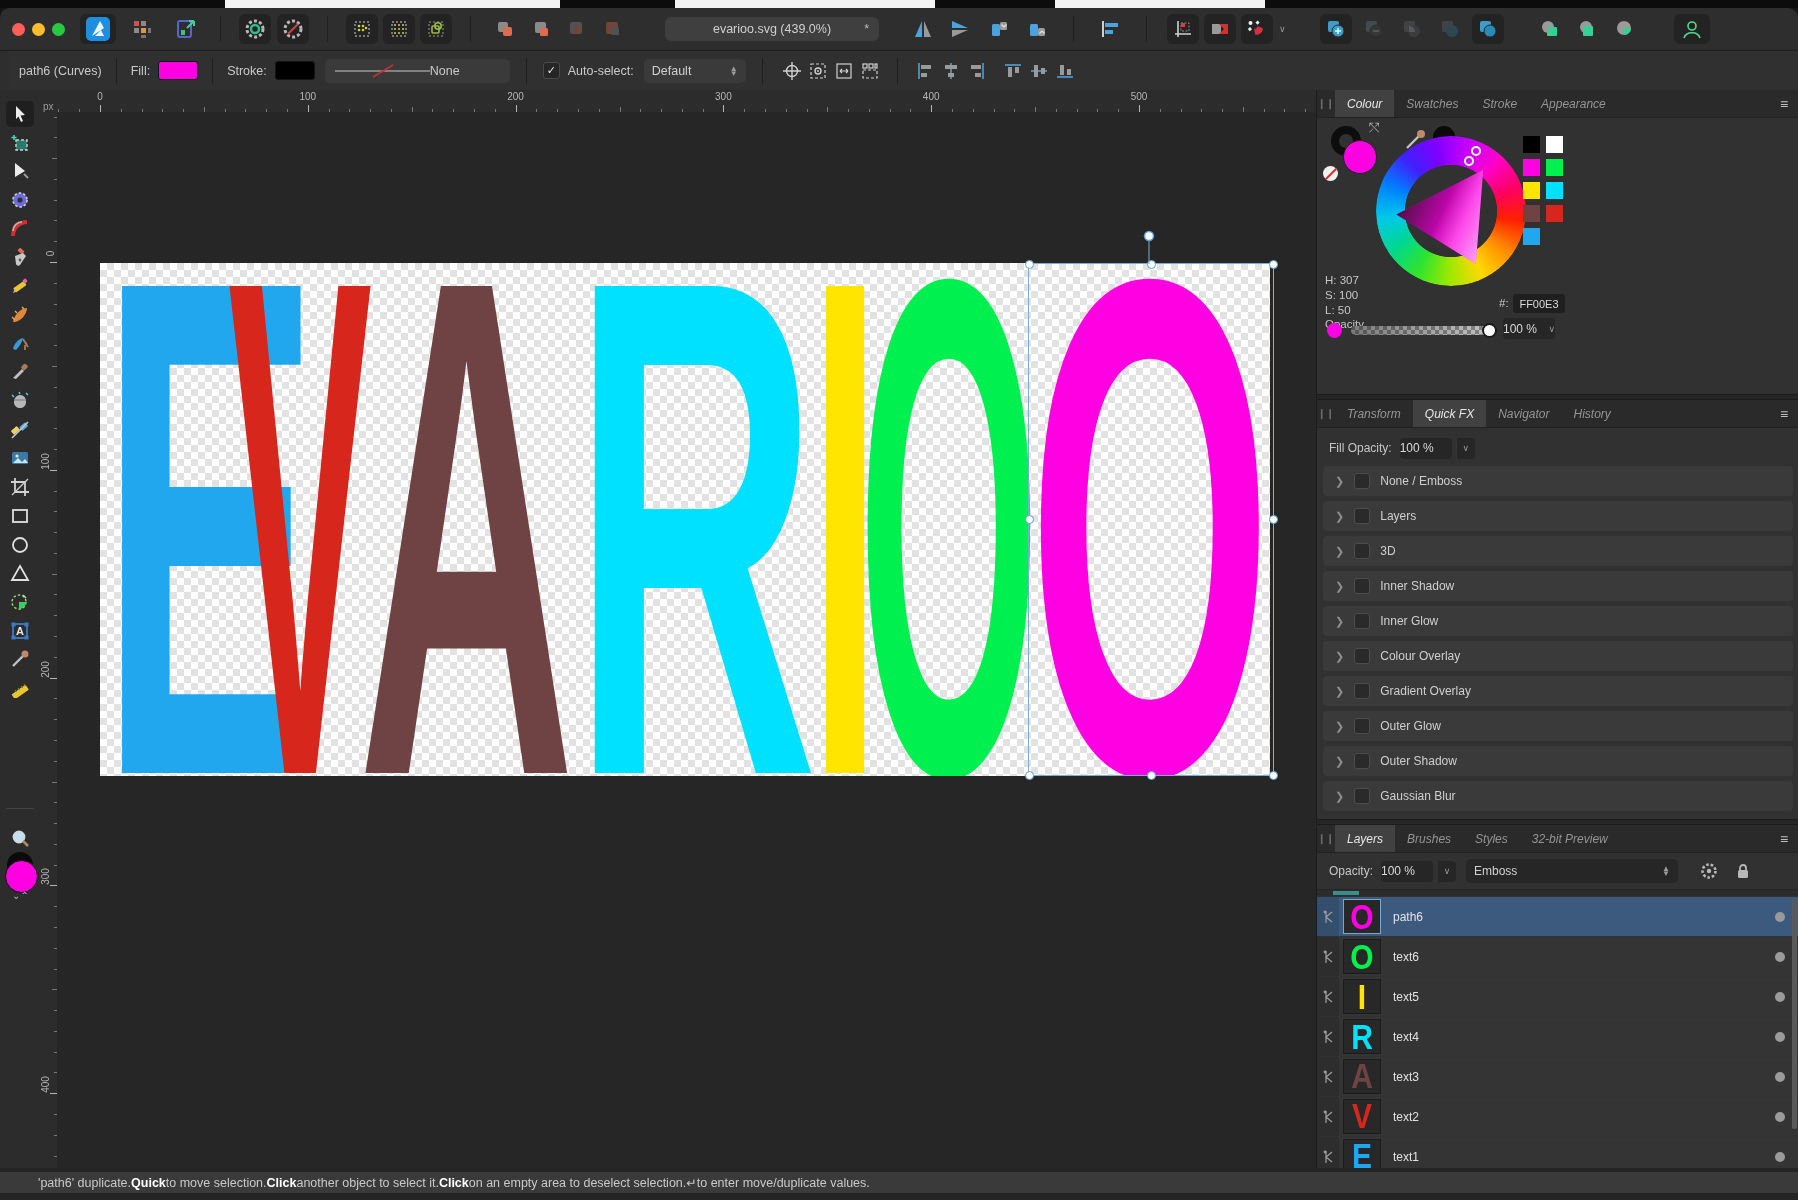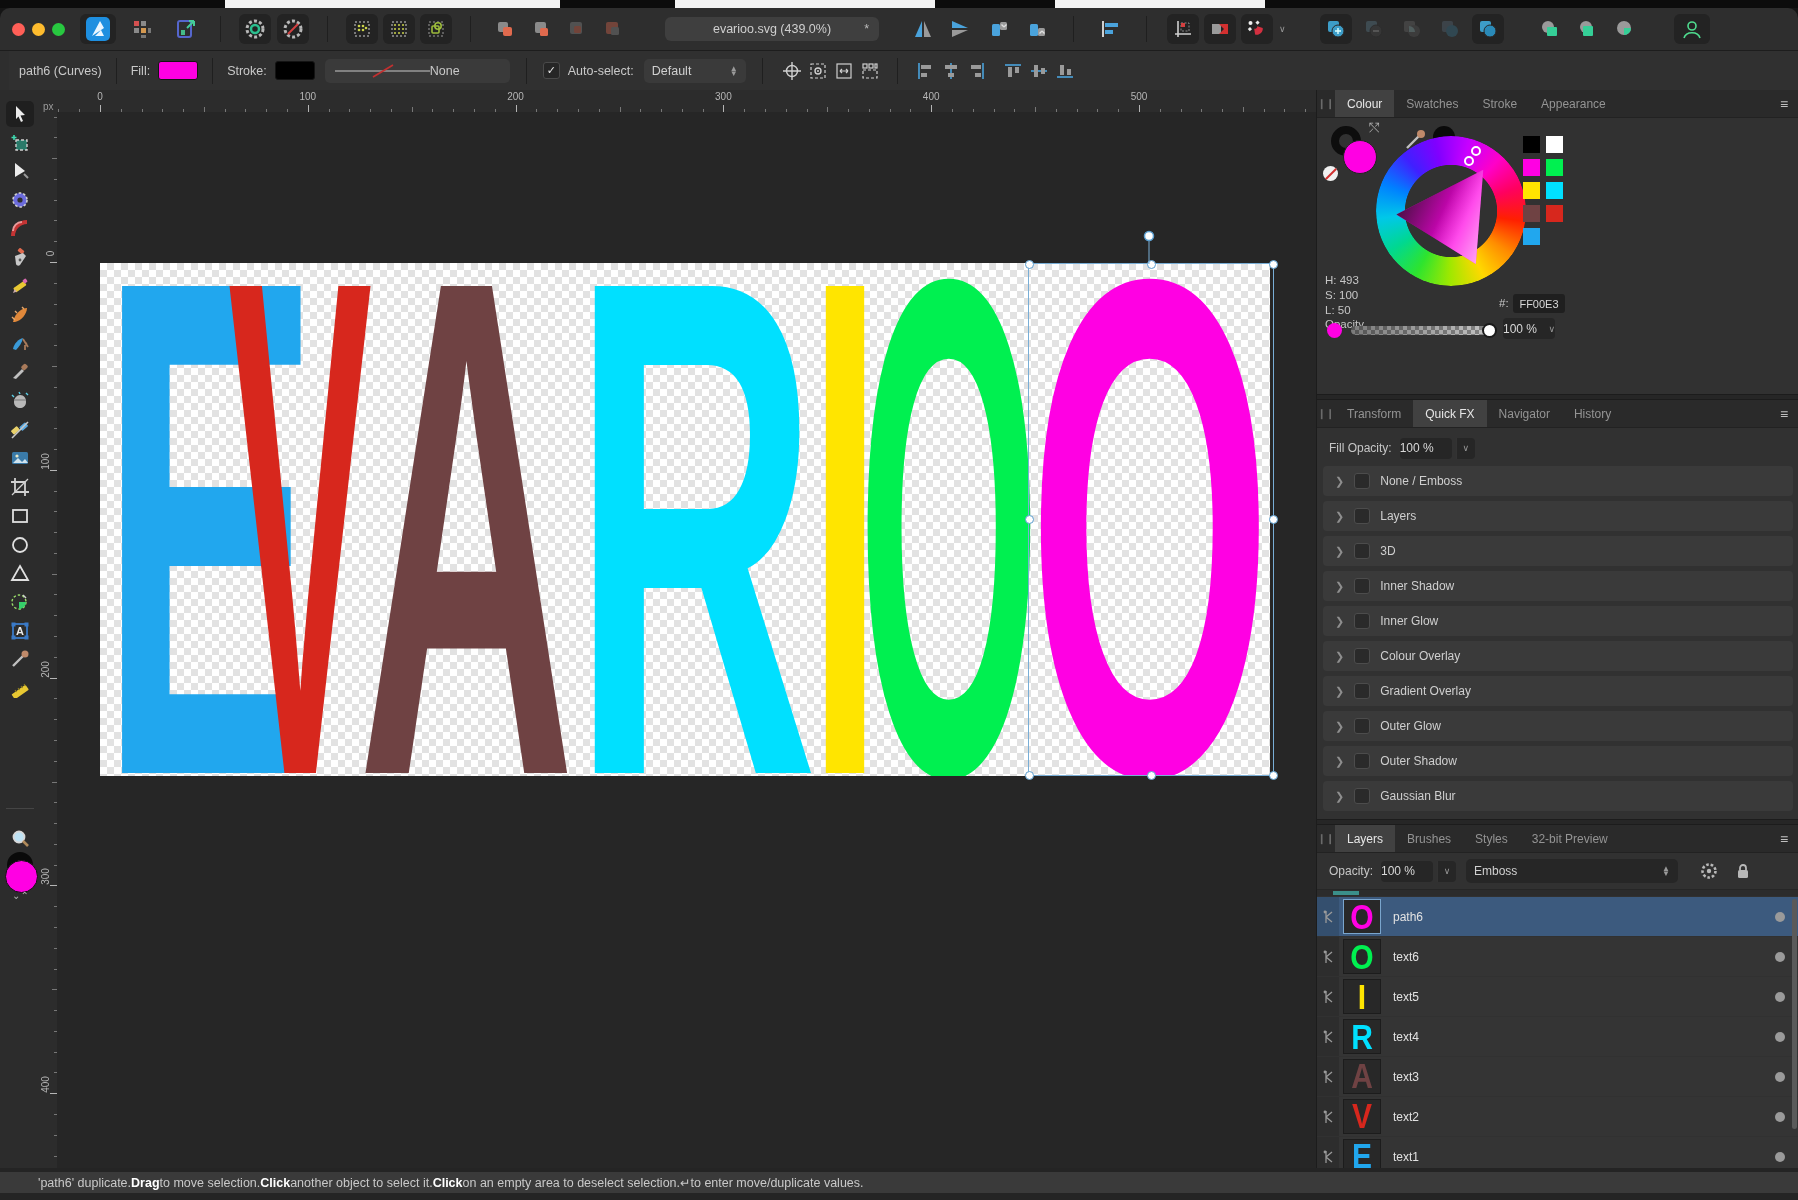--- a/index.html
+++ b/index.html
@@ -43,21 +43,21 @@
     background-color:#fff;
     background-image:linear-gradient(45deg,#e2e2e2 25%,transparent 25%,transparent 75%,#e2e2e2 75%),
                      linear-gradient(45deg,#e2e2e2 25%,transparent 25%,transparent 75%,#e2e2e2 75%);
     background-size:14px 14px;background-position:0 0,7px 7px;}
   #selbox{position:absolute;left:971px;top:151px;width:244px;height:511px;border:1px solid #79aed6;}
   .handle{position:absolute;width:9px;height:9px;border-radius:50%;background:#fff;border:1.5px solid #5c9fd0;box-sizing:border-box;}
   
   #rpanel{position:absolute;left:1316px;top:82px;width:482px;height:1078px;background:#313131;border-left:1px solid #1c1c1c;}
   .tabbar{position:relative;height:27px;background:#2a2a2a;border-bottom:1px solid #222;display:flex;align-items:stretch;font-size:12px;color:#949494;}
   .tabbar .grip{width:18px;display:flex;align-items:center;justify-content:center;color:#6a6a6a;font-size:10px;}
-  .tab{padding:0 12px;display:flex;align-items:center;}
+  .tab{padding:0 12px;display:flex;align-items:center;font-style:italic;}
   .tab.active{background:#414141;color:#e6e6e6;}
   .burger{margin-left:auto;width:30px;display:flex;align-items:center;justify-content:center;color:#c0c0c0;font-size:14px;}
   .panel-sep{height:4px;background:#262626;border-top:1px solid #1c1c1c;border-bottom:1px solid #1c1c1c;}
   .vbox{width:52px;height:21px;background:#262626;border-radius:4px;display:flex;align-items:center;justify-content:space-between;color:#d8d8d8;font-size:12px;}
   .chev{color:#9a9a9a;font-size:9px;margin-left:4px;}
   
   #colour-body{position:relative;height:276px;}
   .mini{position:absolute;font-size:11.5px;color:#c6c6c6;}
   #wheel{position:absolute;left:59px;top:18px;width:150px;height:150px;border-radius:50%;
     background:conic-gradient(from 15deg,#c800ff,#ff00c8,#ff0060,#ff2000,#ff8c00,#ffd800,#9ee800,#2ee42e,#00d890,#00c8e8,#0080ff,#4020ff,#8000ff,#c800ff);
@@ -798,21 +798,21 @@
             <div class="sw" style="background: rgb(255, 255, 255);"></div>
             <div class="sw" style="background: rgb(255, 0, 227);"></div>
             <div class="sw" style="background: rgb(0, 240, 80);"></div>
             <div class="sw" style="background: rgb(255, 229, 0);"></div>
             <div class="sw" style="background: rgb(0, 224, 255);"></div>
             <div class="sw" style="background: rgb(111, 66, 67);"></div>
             <div class="sw" style="background: rgb(215, 39, 29);"></div>
             <div class="sw" style="background: rgb(33, 167, 238);"></div>
           </div>
 
-        <div class="mini" style="left:8px;top:156px">H: 493</div>
+        <div class="mini" style="left:8px;top:156px">H: 307</div>
         <div class="mini" style="left:8px;top:171px">S: 100</div>
         <div class="mini" style="left:8px;top:186px">L: 50</div>
         <div class="mini" style="left:182px;top:179px">#:</div>
         <div id="hexbox">
             <span>FF00E3</span>
           </div>
         <div class="mini" style="left:8px;top:200px">Opacity</div>
         <div style="position:absolute;left:10px;top:205px;width:15px;height:15px;border-radius:50%;background:#FF00E3"></div>
         <div id="opslider">
           <div style="position:absolute;right:-2px;top:-3px;width:15px;height:15px;border-radius:50%;background:#fff;border:2px solid #1a1a1a;box-sizing:border-box"></div>
@@ -1074,21 +1074,21 @@
                 <path d="M6 7.5 v5 M9 7.5 v5" stroke="#c8c8c8" stroke-width="1.2"></path>
               </svg>
           </div>
         </div>
       </div>
     </div>
 
     <div id="statusbar">
       <div class="inner" id="status-text">
           <span>'path6' duplicate. </span>
-          <b>Drag</b>
+          <b>Quick</b>
           <span> to move selection. </span>
           <b>Click</b>
           <span> another object to select it. </span>
           <b>Click</b>
           <span> on an empty area to deselect selection. </span>
           <span>↵</span>
           <span> to enter move/duplicate values.</span>
         </div>
     </div>
   </div>

